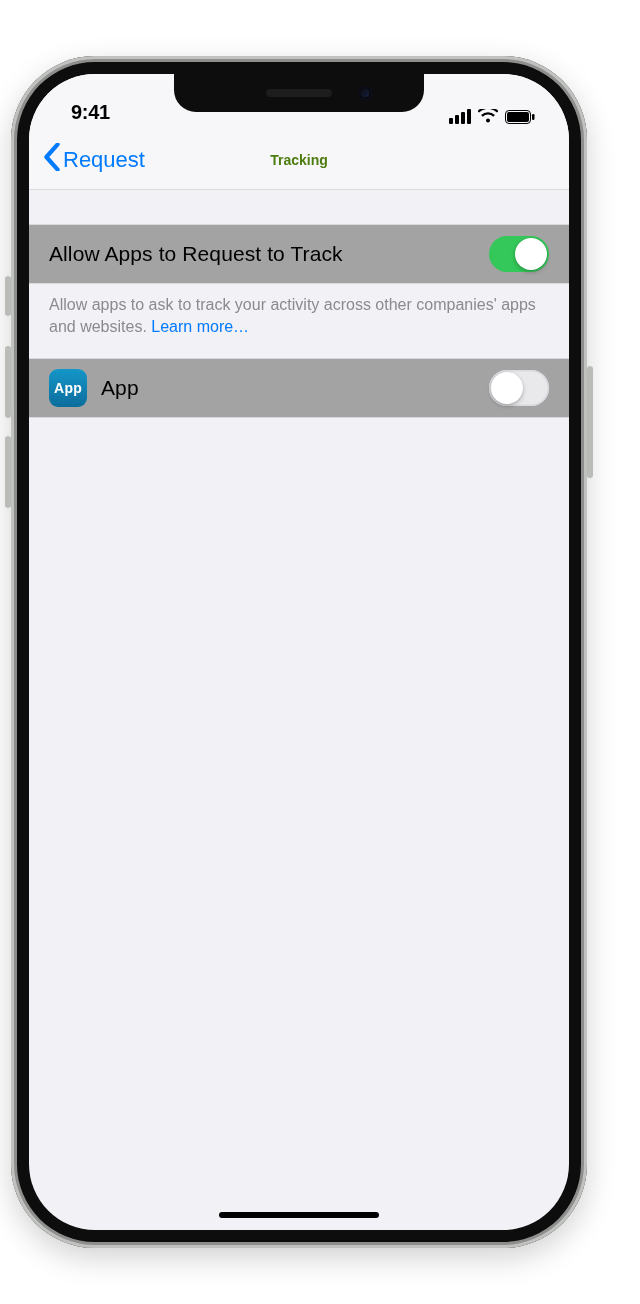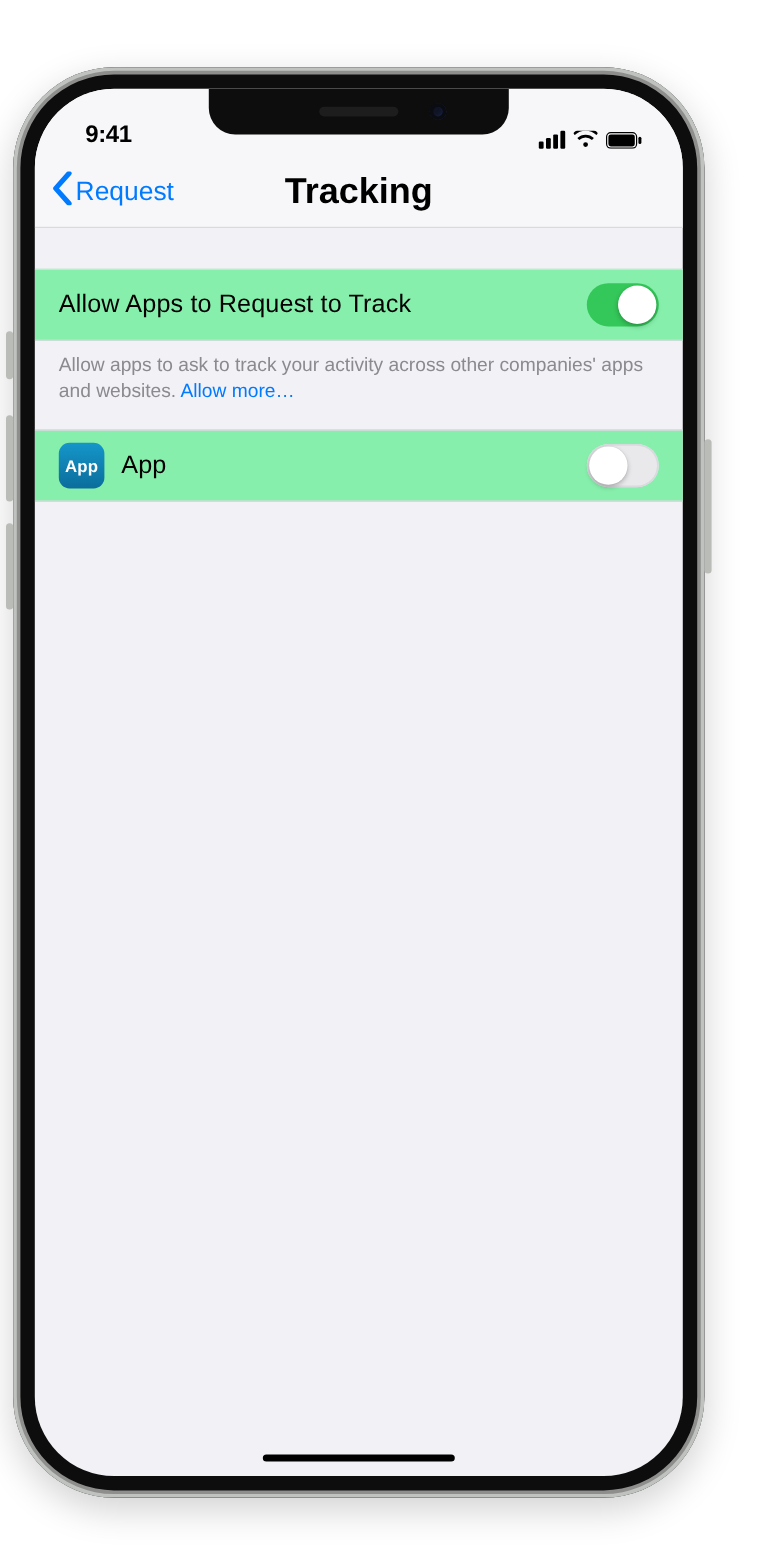--- a/index.html
+++ b/index.html
@@ -61,27 +61,27 @@
       border-bottom:1px solid #d9d9de;
       display:flex; align-items:center; justify-content:center;
     }
     .nav-back {
       position:absolute; left:8px; top:0; bottom:0;
       display:flex; align-items:center; gap:2px;
       color:#007aff; font-size:22px;
       padding:0 6px;
     }
     .nav-back svg { width:18px; height:28px; }
-    .nav-title { font-size:30px; font-weight:600; color:#000000; }
+    .nav-title { font-size:14px; font-weight:600; color:#4d7c0f; }
 
     
     .content { padding-top:34px; }
 
     .cell {
-      background:#86efac; min-height:60px;
+      background:#a3a3a3; min-height:60px;
       display:flex; align-items:center;
       padding:0 20px;
       border-top:1px solid #d9d9de;
       border-bottom:1px solid #d9d9de;
       gap:14px;
     }
     .cell-label { font-size:21px; color:#000; flex:1 1 auto; letter-spacing:.1px; }
 
     .footer {
       padding:10px 20px 20px;
@@ -176,21 +176,21 @@
       <div class="content">
 
         <div class="cell">
           <div class="cell-label">Allow Apps to Request to Track</div>
           <div id="tog-allow" class="toggle on">
               <div class="knob"></div>
             </div>
         </div>
 
         <div class="footer">
-          <span>Allow apps to ask to track your activity across other companies' apps and websites. </span><a href="#">Allow more…</a>
+          <span>Allow apps to ask to track your activity across other companies' apps and websites. </span><a href="#">Learn more…</a>
         </div>
 
         <div class="cell">
           <div class="appicon">App</div>
           <div class="cell-label">App</div>
           <div id="tog-app0" class="toggle off">
               <div class="knob"></div>
             </div>
         </div>
 

